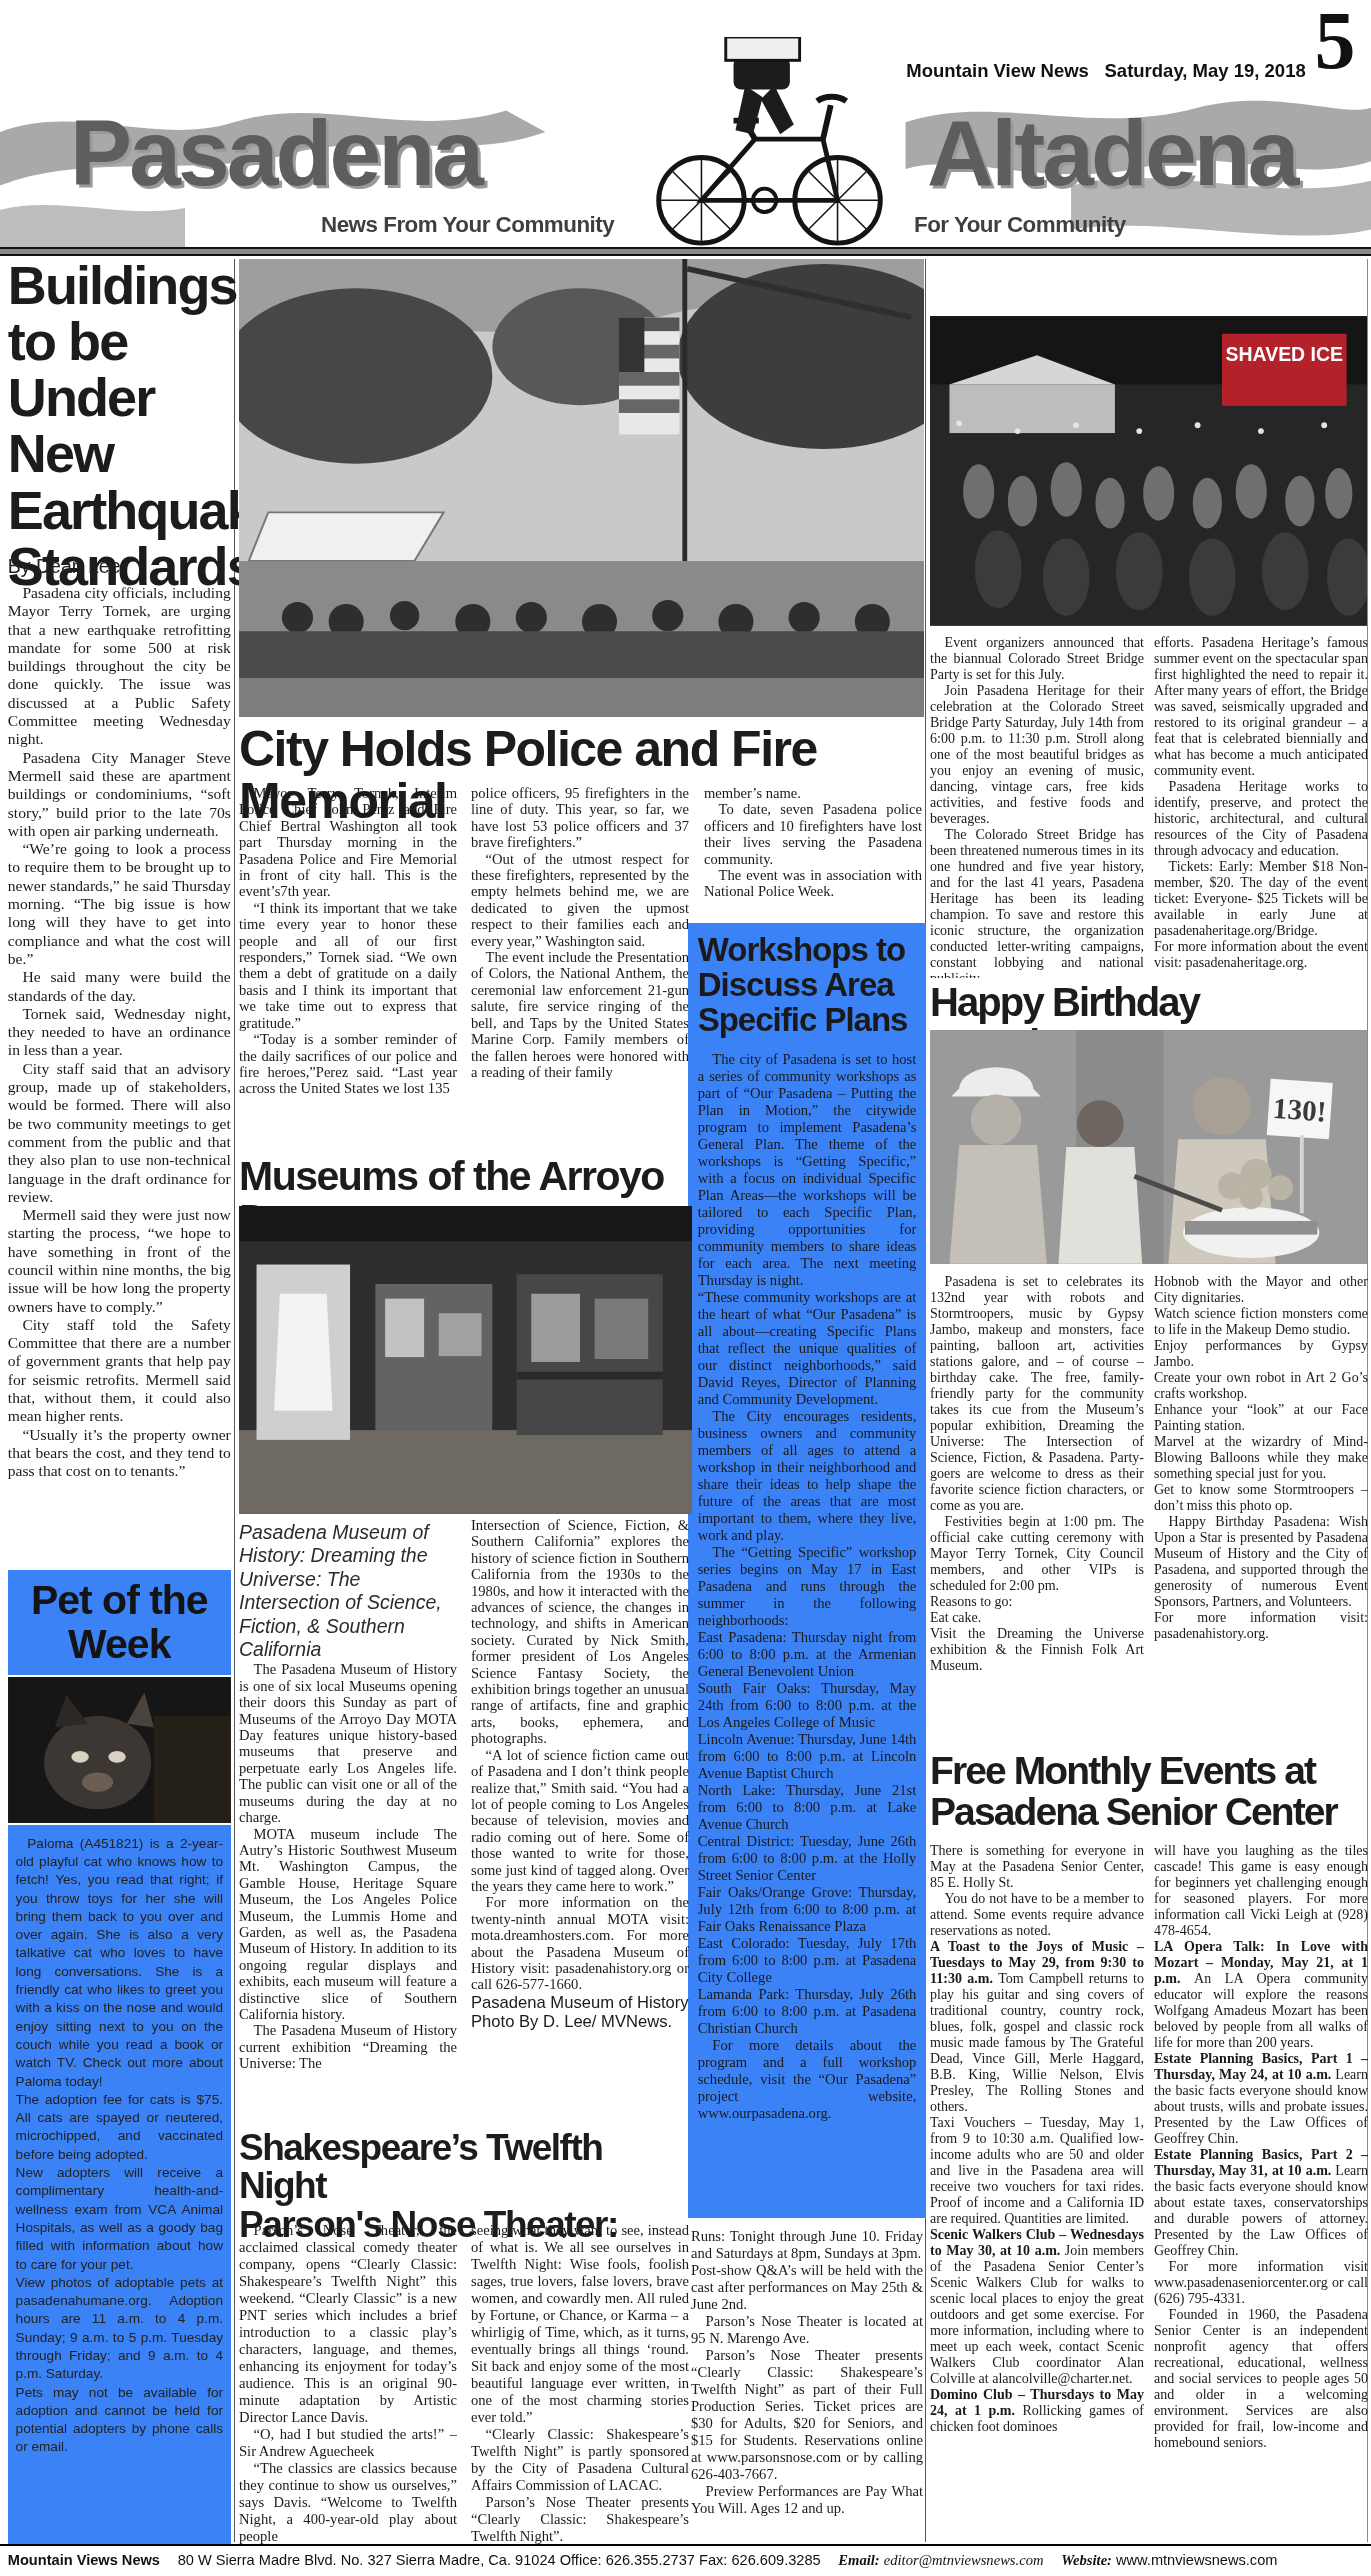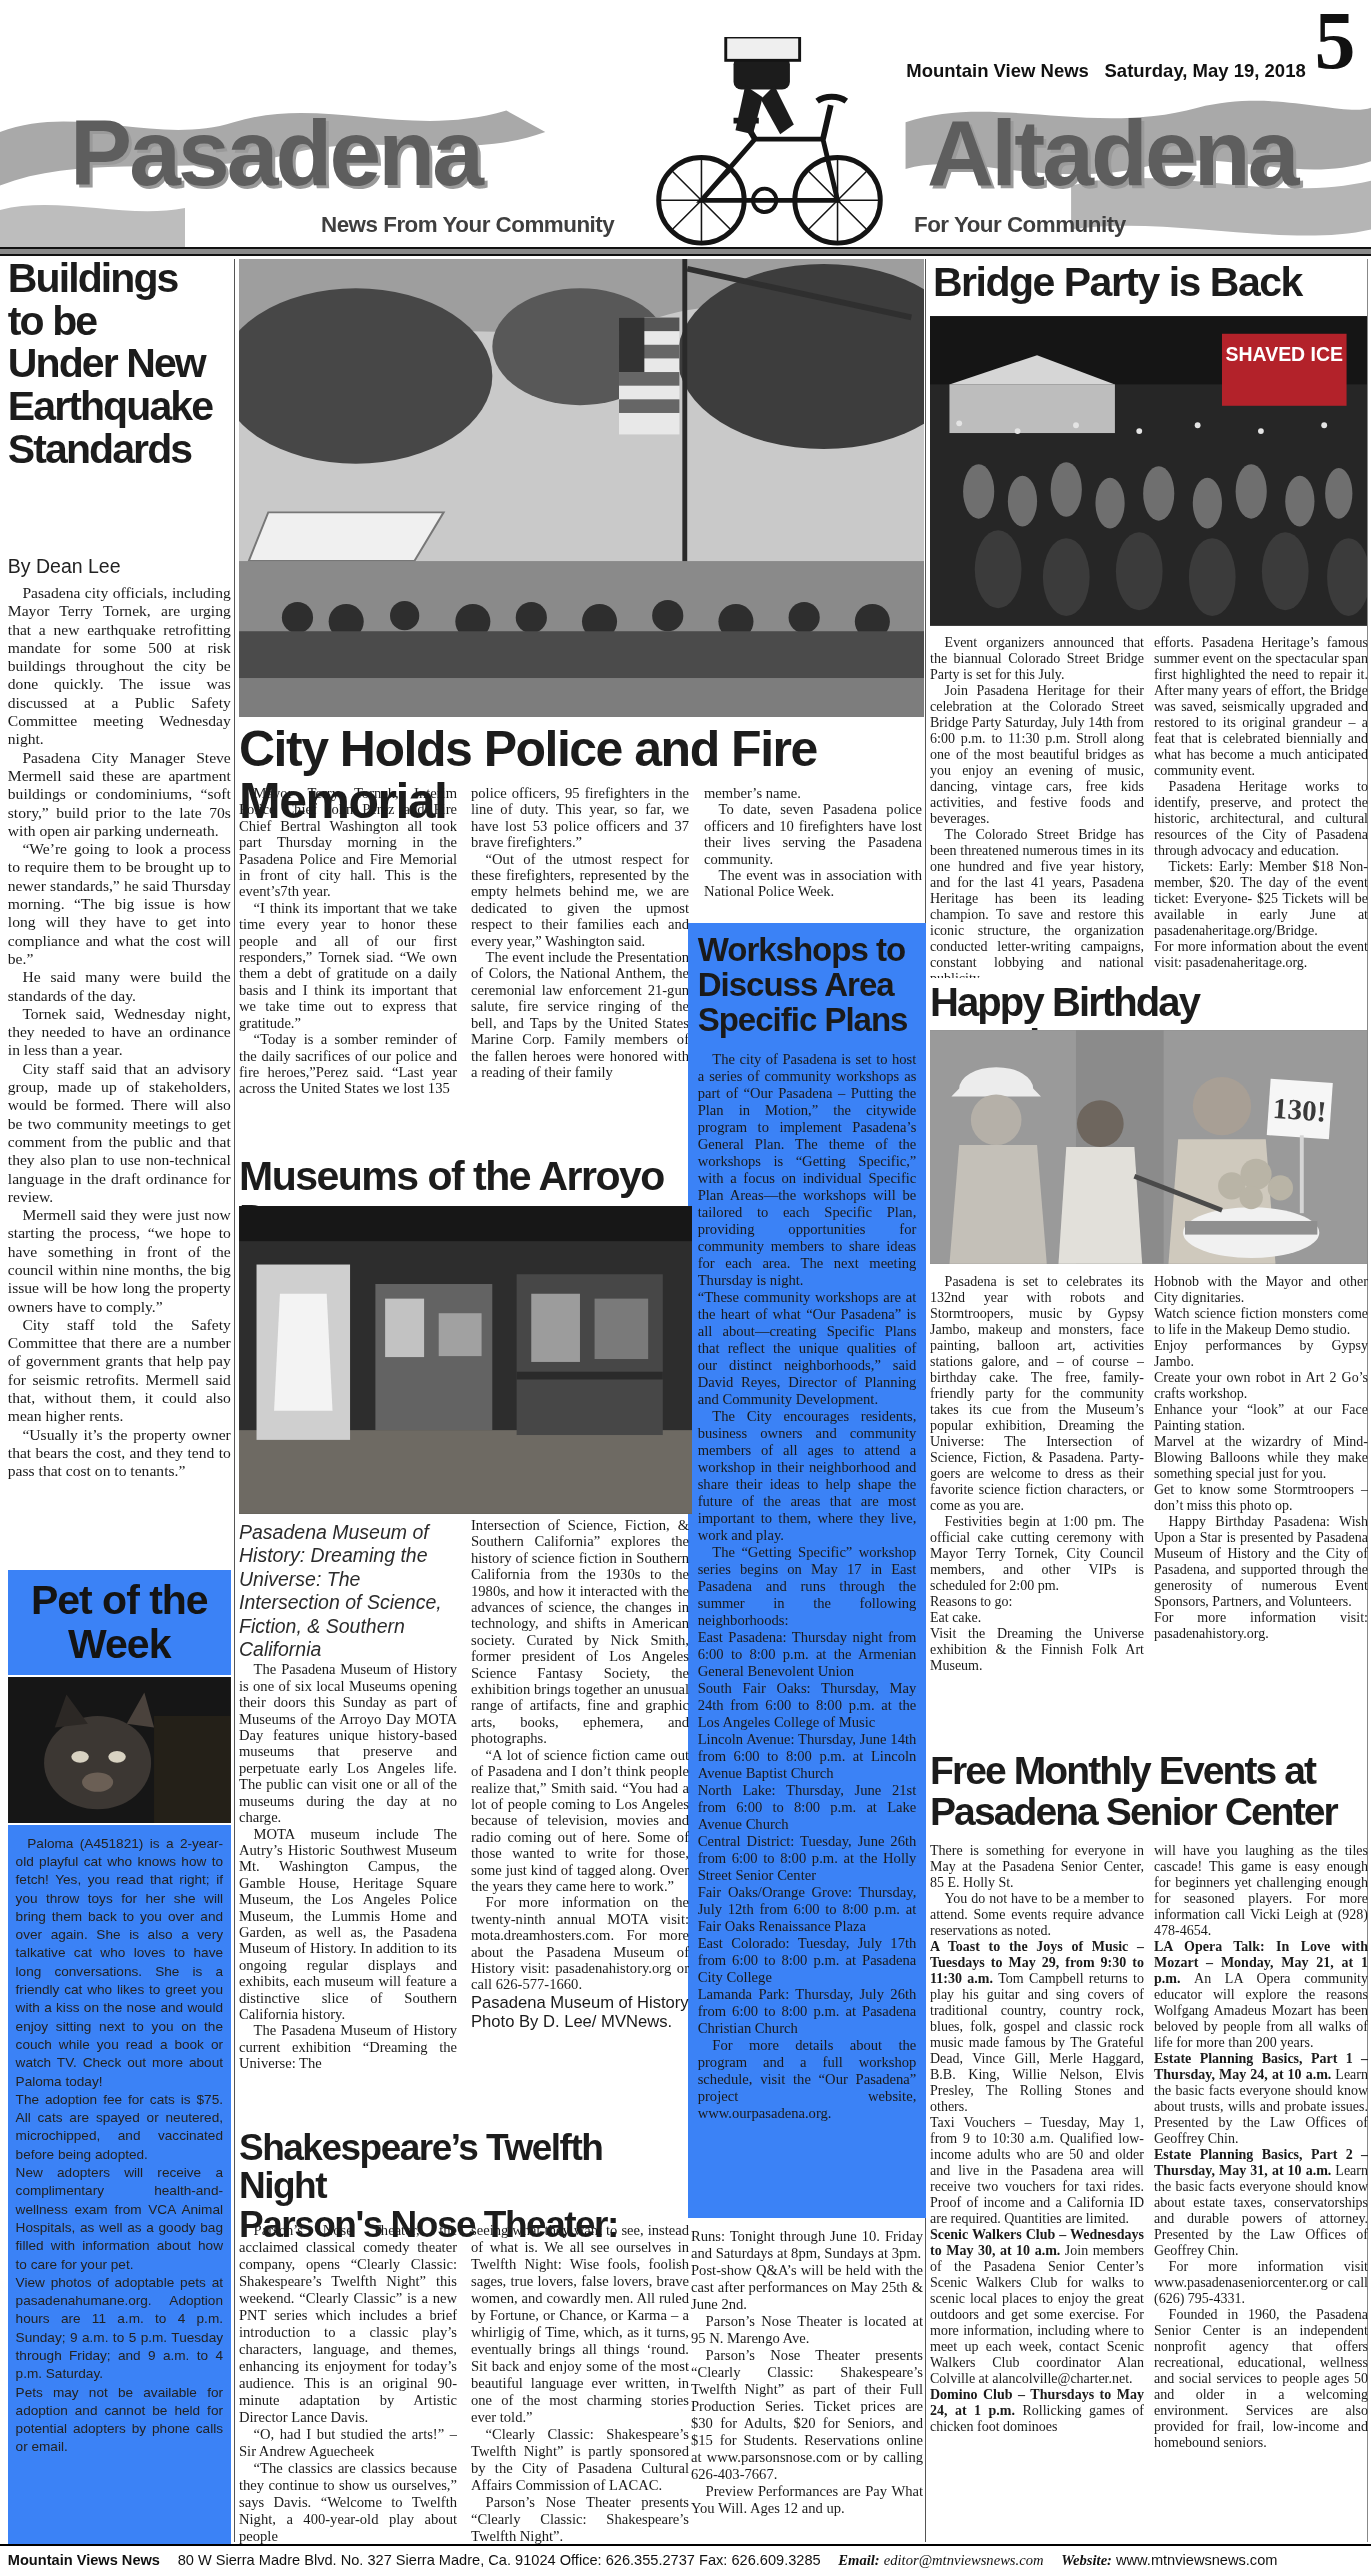--- a/index.html
+++ b/index.html
@@ -104,21 +104,21 @@
         <path d="M170,50 L190,90 L176,100 L156,64 Z"></path>
       </g>
       <rect x="120" y="0" width="76" height="24" fill="#efefef" stroke="#141414" stroke-width="3"></rect>
     </svg>
   </div>
   <div class="rule2"></div>
   <div class="vrule vr1"></div>
   <div class="vrule vr2"></div>
   <div class="vrule vr3"></div>
 
-  <div class="headline hl-lines" style="position:absolute;left:7.8px;top:257px;width:224px;font-size:41px;letter-spacing:-1.9px;">
+  <div class="headline hl-lines" style="position:absolute;left:7.8px;top:257px;width:224px;font-size:54px;letter-spacing:-1.9px;">
     <span>Buildings</span>
     <span>to be</span>
     <span>Under New</span>
     <span>Earthquake</span>
     <span>Standards</span>
   </div>
   <div class="byline">By Dean Lee</div>
   <div class="col leftbody" style="left:7.8px;top:584px;width:223px;height:982px;">
     <p>Pasadena city officials, including Mayor Terry Tornek, are urging that a new earthquake retrofitting mandate for some 500 at risk buildings throughout the city be done quickly. The issue was discussed at a Public Safety Committee meeting Wednesday night.</p>
     <p>Pasadena City Manager Steve Mermell said these are apartment buildings or condominiums, “soft story,” build prior to the late 70s with open air parking underneath.</p>
@@ -275,21 +275,20 @@
     <p>Parson’s Nose Theater presents “Clearly Classic: Shakespeare’s Twelfth Night”.</p>
   </div>
   <div class="col tightbody" style="left:691px;top:2228px;width:232px;height:337px;">
     <p class="ni">Runs: Tonight through June 10. Friday and Saturdays at 8pm, Sundays at 3pm.</p>
     <p class="ni">Post-show Q&amp;A’s will be held with the cast after performances on May 25th &amp; June 2nd.</p>
     <p>Parson’s Nose Theater is located at 95 N. Marengo Ave.</p>
     <p>Parson’s Nose Theater presents “Clearly Classic: Shakespeare’s Twelfth Night” as part of their Full Production Series. Ticket prices are $30 for Adults, $20 for Seniors, and $15 for Students. Reservations online at www.parsonsnose.com or by calling 626-403-7667.</p>
     <p>Preview Performances are Pay What You Will. Ages 12 and up.</p>
   </div>
 
-  <div class="headline" style="position:absolute;left:933px;top:261px;width:434px;font-size:41px;">Bridge Party is Back</div>
   <div class="photo" style="left:930px;top:316px;width:437px;height:310px;">
     <svg width="437" height="310" viewBox="0 0 449 318">
       <rect width="449" height="318" fill="#262626"></rect>
       <rect x="0" y="0" width="449" height="70" fill="#151515"></rect>
       <path d="M20,70 L110,40 L190,70 Z" fill="#d6d6d6"></path>
       <rect x="20" y="70" width="170" height="50" fill="#bdbdbd"></rect>
       <rect x="300" y="18" width="128" height="74" fill="#b3222a"></rect>
       <text x="364" y="48" text-anchor="middle" font-family="Liberation Sans,sans-serif" font-weight="bold" font-size="20" fill="#fff">
         <tspan x="364" y="46">SHAVED ICE</tspan>
       </text>

